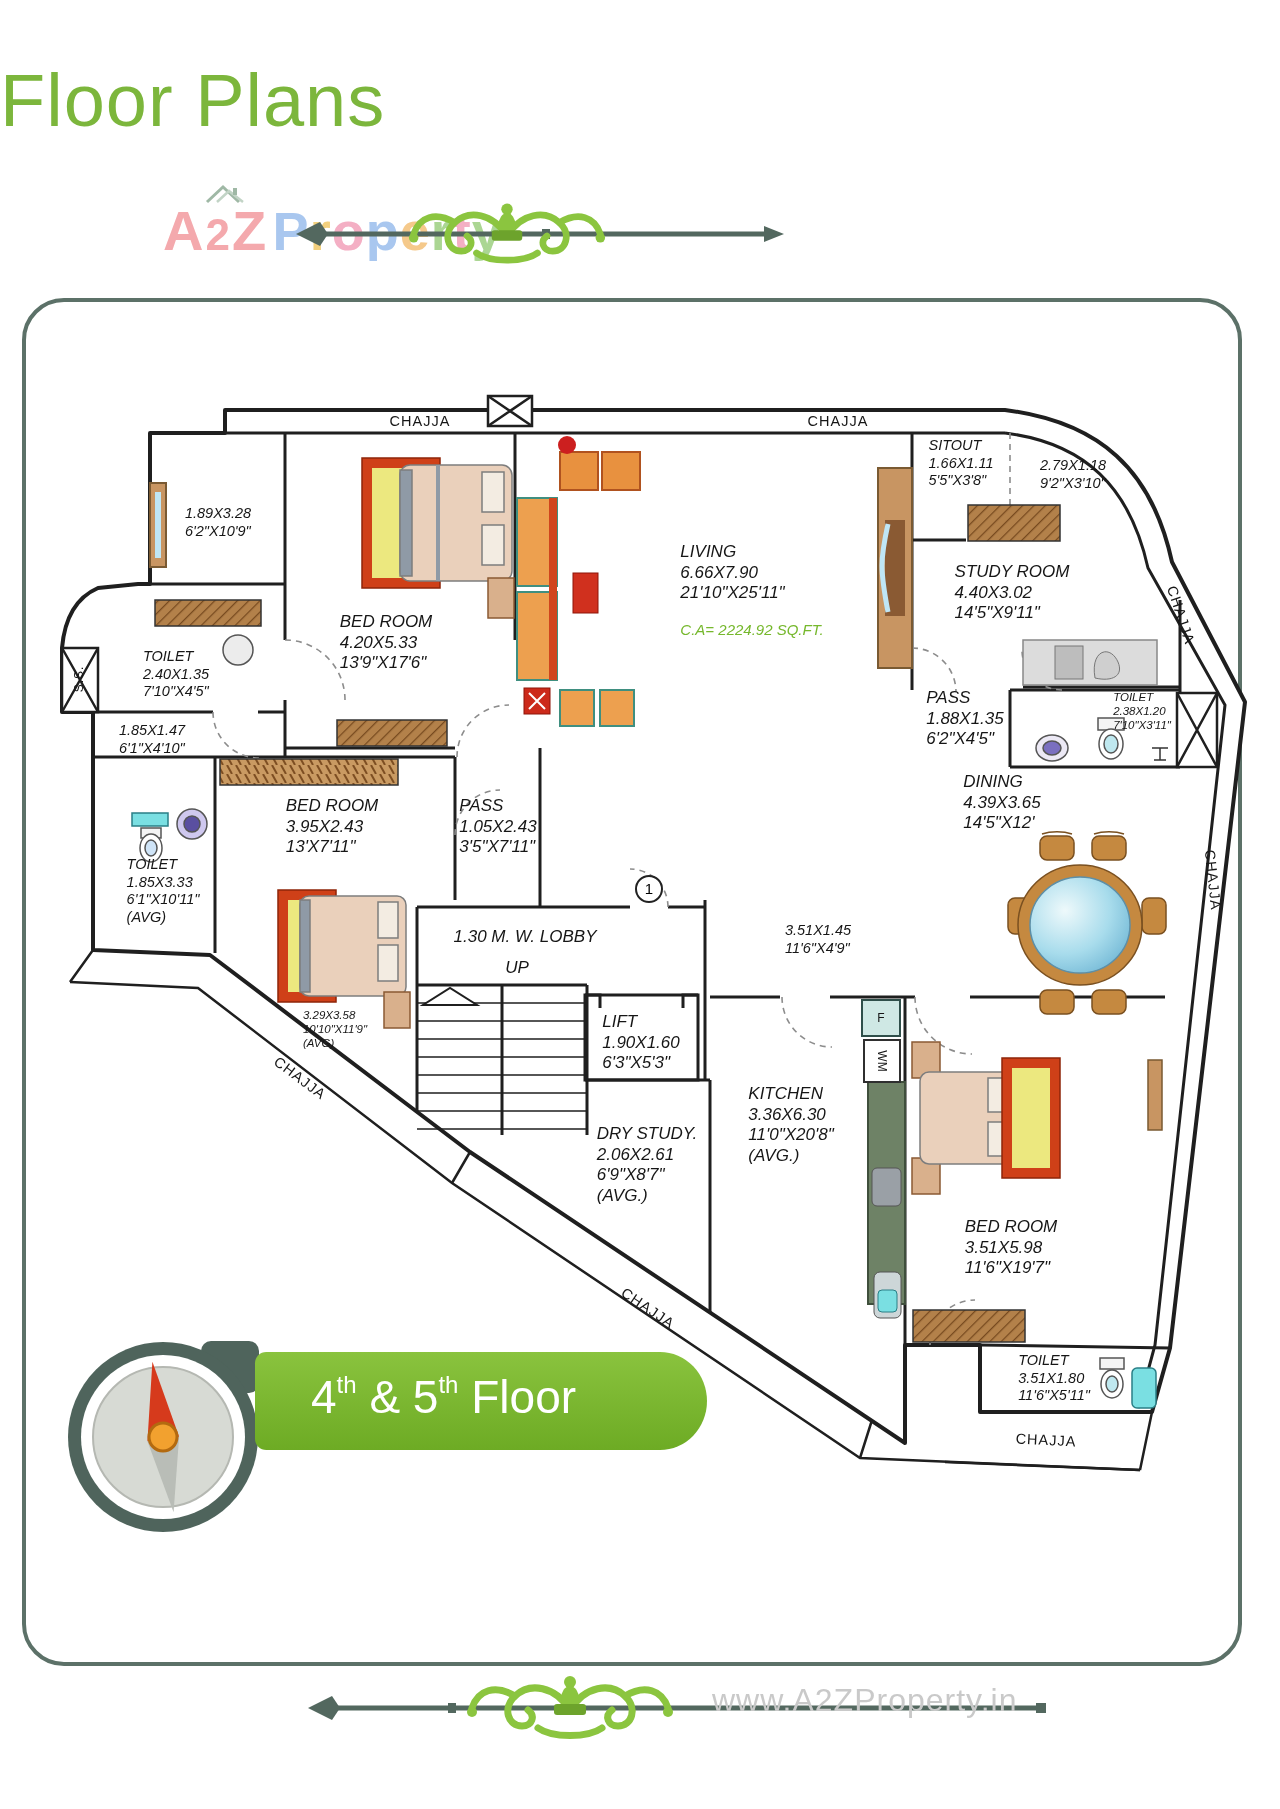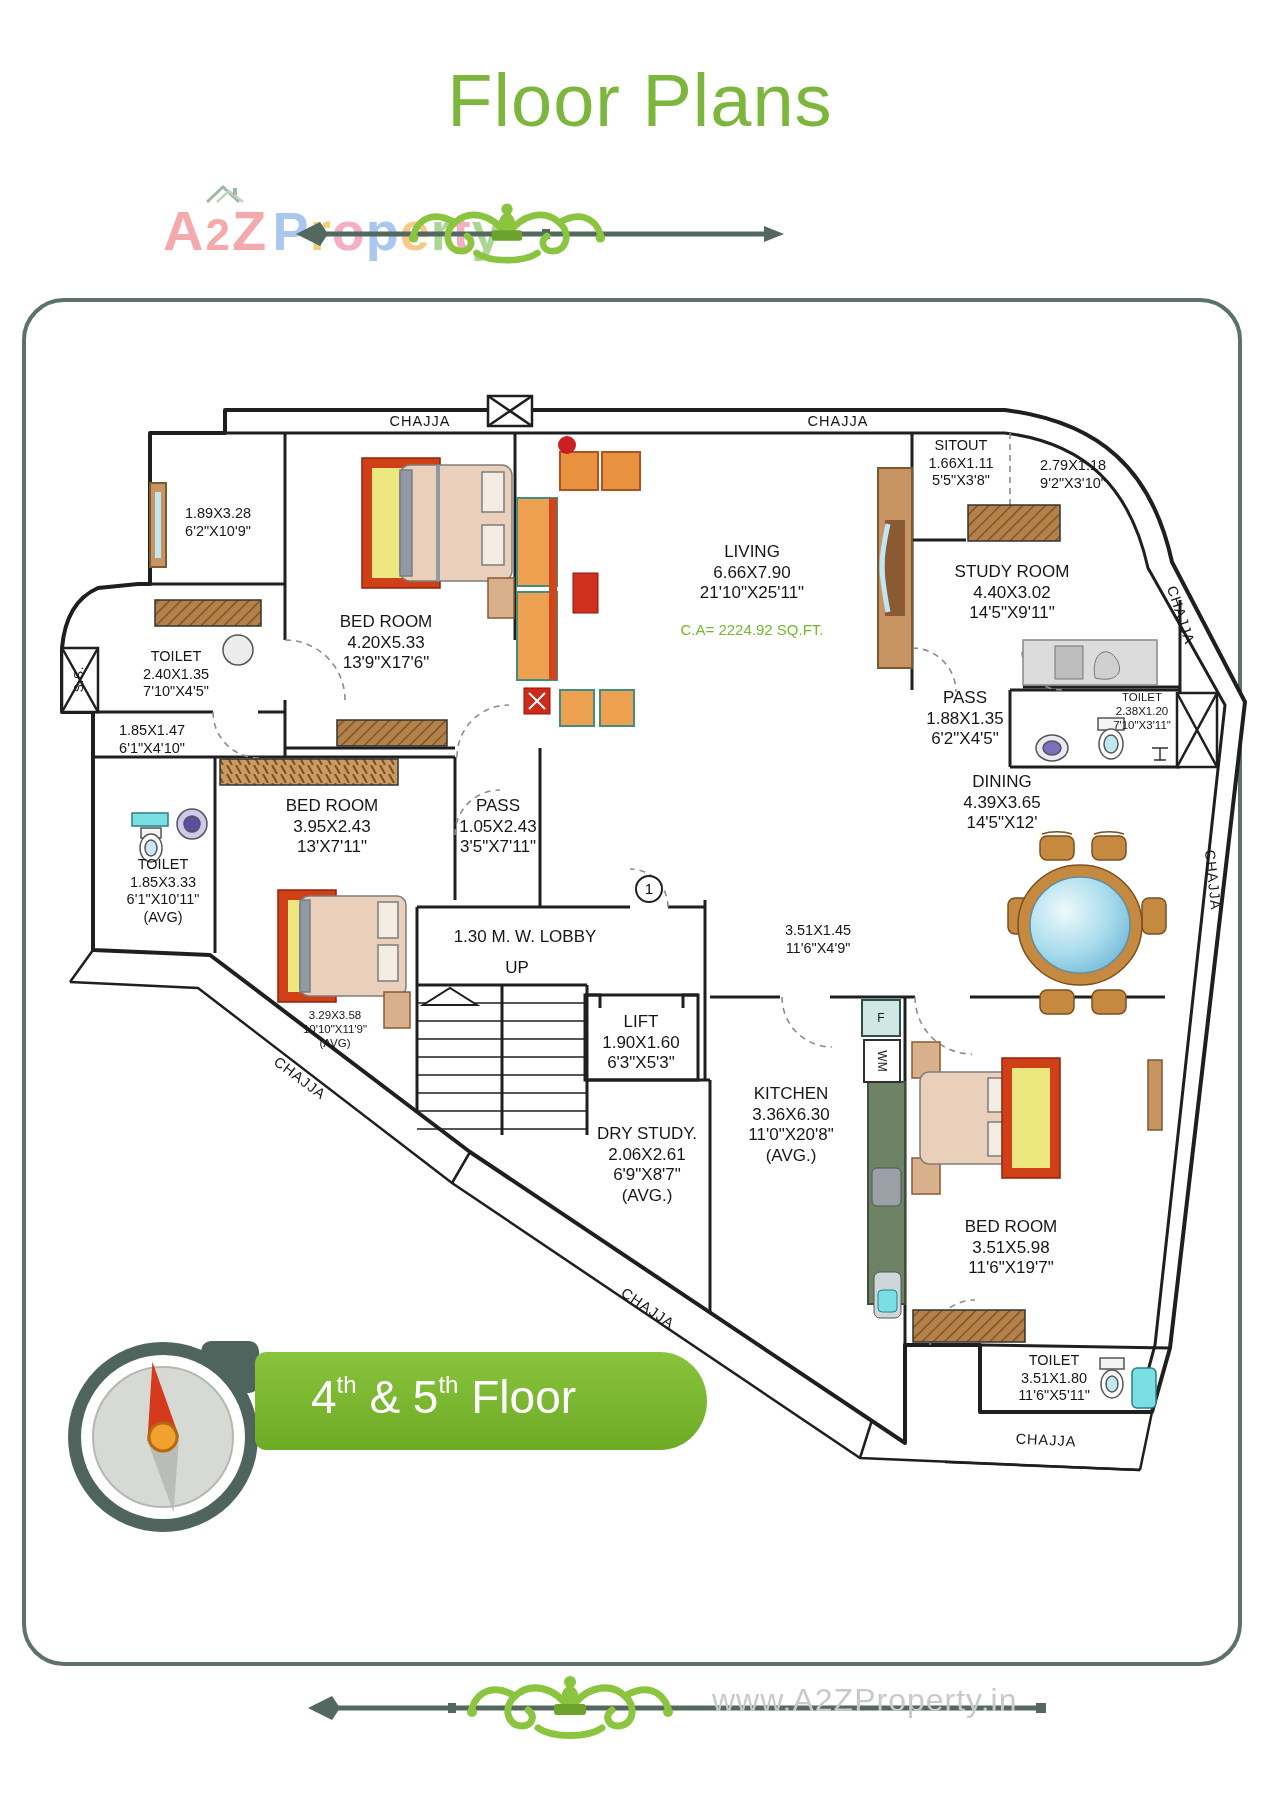--- a/index.html
+++ b/index.html
@@ -1,31 +1,31 @@
 <!DOCTYPE html>
 <html><head>
 <meta charset="utf-8">
 <style>
   html,body{margin:0;padding:0;background:#fff;}
   body{width:1280px;height:1809px;position:relative;overflow:hidden;
        font-family:"Liberation Sans",sans-serif;}
   .abs{position:absolute;}
   
-  .title{position:absolute;left:0;right:0;top:58px;text-align:center;
+  .title{position:absolute;left:0;right:0;top:58px;text-align:left;
          font-size:74px;font-weight:300;color:#7cb63c;letter-spacing:1px;}
   .logo{position:absolute;left:163px;top:198px;white-space:nowrap;}
   .logo .a2z span{font-size:56px;font-weight:700;letter-spacing:2px;}
   .logo .prop span{font-size:54px;font-weight:700;letter-spacing:1px;}
   .logo .roof{position:absolute;left:40px;top:-14px;}
   
   .frame{position:absolute;left:22px;top:298px;width:1212px;height:1360px;
          border:4px solid #5c7168;border-radius:42px;}
   
-  .lbl{position:absolute;transform:translateX(-50%);text-align:center;
-       color:#161616;font-size:17px;line-height:1.22;white-space:nowrap;}
+  .lbl{position:absolute;transform:translateX(-50%);
+       color:#161616;font-size:17px;line-height:1.22;white-space:nowrap;font-style:italic;}
   .lbl.med{font-size:14.5px;}
   .lbl.small{font-size:11.5px;}
   .lbl .area{color:#76b82d;font-size:15px;margin-top:17px;}
   .chj{position:absolute;font-size:14.5px;letter-spacing:1px;color:#161616;
        transform:translate(-50%,-50%) rotate(var(--r,0deg));white-space:nowrap;}
   .marker1{position:absolute;left:649px;top:889px;width:24px;height:24px;
        transform:translate(-50%,-50%);border:2px solid #222;border-radius:50%;
        background:#fff;font-size:15px;line-height:24px;text-align:center;}
   .fwm{position:absolute;font-size:12px;color:#161616;
        transform:translate(-50%,-50%) rotate(var(--r,0deg));}

